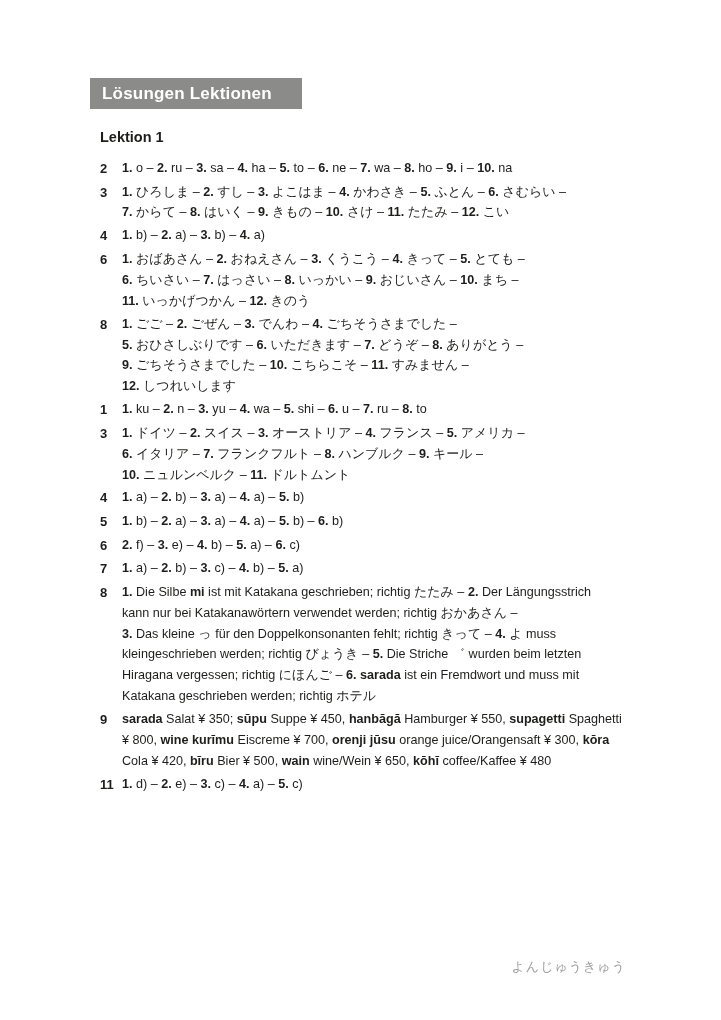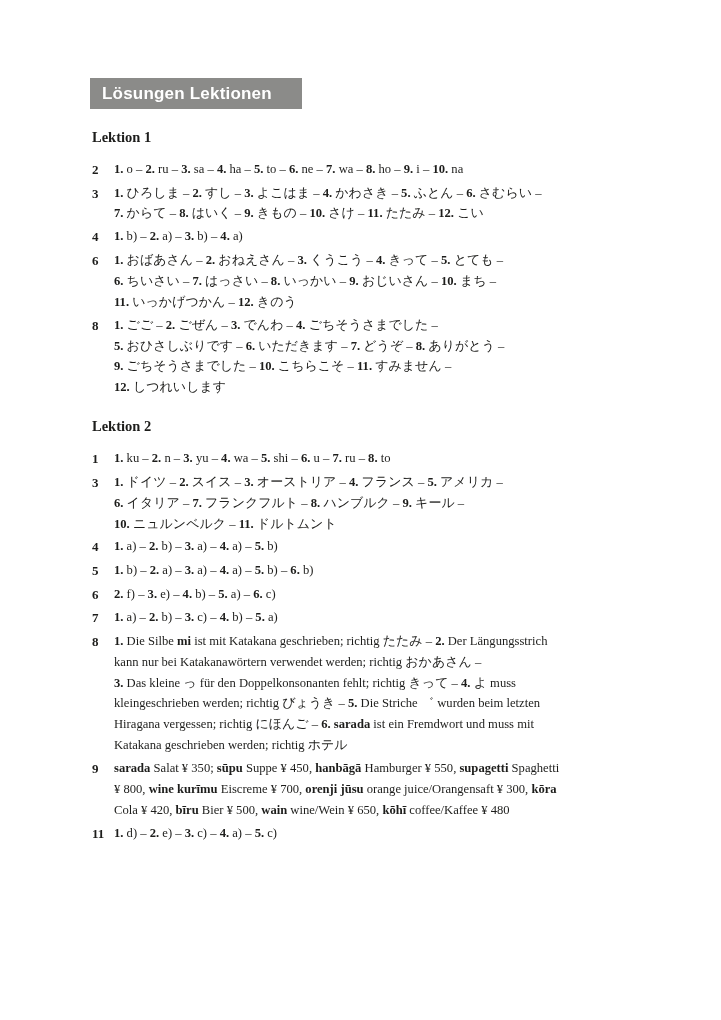--- a/index.html
+++ b/index.html
@@ -12,21 +12,21 @@
     background:#8b8b89;display:flex;align-items:center;box-sizing:border-box;
     padding-left:12px;
   }
   .header-title{color:#ffffff;font-weight:bold;font-size:17px;letter-spacing:.2px;}
   .sidebar-line{position:absolute;left:655px;top:57px;width:1px;height:181px;background:#c6c6c6;}
   .sidebar-text{
     position:absolute;left:591px;top:138px;width:190px;text-align:center;
     transform:rotate(-90deg);transform-origin:center;
     color:#9b9b9b;font-size:15px;letter-spacing:.4px;white-space:nowrap;
   }
-  .content{position:absolute;left:92px;top:129px;width:545px;font-family:Liberation Serif, serif;}
+  .content{position:absolute;left:100px;top:129px;width:545px;}
   .sec-title{font-size:14.5px;font-weight:bold;margin:0 0 13px 0;}
   section + section .sec-title{margin-top:20px;}
   .ex-row{display:grid;grid-template-columns:22px 1fr;margin-bottom:2px;}
   .ex-num{font-weight:bold;font-size:13px;line-height:1.66;}
   .ex-body{font-size:12.6px;line-height:1.66;white-space:pre-wrap;}
   .ex-body .b{font-weight:bold;}
   .ex-body .jp{font-size:13px;line-height:1.5;}
   .footer{
     position:absolute;top:958px;left:0;width:673px;
     display:flex;justify-content:flex-end;align-items:baseline;gap:32px;
@@ -70,21 +70,20 @@
         </div>
         <div class="ex-row">
           <div class="ex-num">8</div>
           <div class="ex-body"><span class="b">1.</span><span> </span><span class="jp">ごご</span><span> – </span><span class="b">2.</span><span> </span><span class="jp">ごぜん</span><span> – </span><span class="b">3.</span><span> </span><span class="jp">でんわ</span><span> – </span><span class="b">4.</span><span> </span><span class="jp">ごちそうさまでした</span><span> –
 </span><span class="b">5.</span><span> </span><span class="jp">おひさしぶりです</span><span> – </span><span class="b">6.</span><span> </span><span class="jp">いただきます</span><span> – </span><span class="b">7.</span><span> </span><span class="jp">どうぞ</span><span> – </span><span class="b">8.</span><span> </span><span class="jp">ありがとう</span><span> –
 </span><span class="b">9.</span><span> </span><span class="jp">ごちそうさまでした</span><span> – </span><span class="b">10.</span><span> </span><span class="jp">こちらこそ</span><span> – </span><span class="b">11.</span><span> </span><span class="jp">すみません</span><span> –
 </span><span class="b">12.</span><span> </span><span class="jp">しつれいします</span></div>
         </div>
       </section>
       <section>
-        <h2 class="sec-title">Lektion 2</h2>
         <div class="ex-row">
           <div class="ex-num">1</div>
           <div class="ex-body"><span class="b">1.</span><span> ku – </span><span class="b">2.</span><span> n – </span><span class="b">3.</span><span> yu – </span><span class="b">4.</span><span> wa – </span><span class="b">5.</span><span> shi – </span><span class="b">6.</span><span> u – </span><span class="b">7.</span><span> ru – </span><span class="b">8.</span><span> to</span></div>
         </div>
         <div class="ex-row">
           <div class="ex-num">3</div>
           <div class="ex-body"><span class="b">1.</span><span> </span><span class="jp">ドイツ</span><span> – </span><span class="b">2.</span><span> </span><span class="jp">スイス</span><span> – </span><span class="b">3.</span><span> </span><span class="jp">オーストリア</span><span> – </span><span class="b">4.</span><span> </span><span class="jp">フランス</span><span> – </span><span class="b">5.</span><span> </span><span class="jp">アメリカ</span><span> –
 </span><span class="b">6.</span><span> </span><span class="jp">イタリア</span><span> – </span><span class="b">7.</span><span> </span><span class="jp">フランクフルト</span><span> – </span><span class="b">8.</span><span> </span><span class="jp">ハンブルク</span><span> – </span><span class="b">9.</span><span> </span><span class="jp">キール</span><span> –
 </span><span class="b">10.</span><span> </span><span class="jp">ニュルンベルク</span><span> – </span><span class="b">11.</span><span> </span><span class="jp">ドルトムント</span></div>
         </div>
@@ -119,14 +118,18 @@
 ¥ 800, </span><span class="b">wine kurīmu</span><span> Eiscreme ¥ 700, </span><span class="b">orenji jūsu</span><span> orange juice/Orangensaft ¥ 300, </span><span class="b">kōra</span><span>
 Cola ¥ 420, </span><span class="b">bīru</span><span> Bier ¥ 500, </span><span class="b">wain</span><span> wine/Wein ¥ 650, </span><span class="b">kōhī</span><span> coffee/Kaffee ¥ 480</span></div>
         </div>
         <div class="ex-row">
           <div class="ex-num">11</div>
           <div class="ex-body"><span class="b">1.</span><span> d) – </span><span class="b">2.</span><span> e) – </span><span class="b">3.</span><span> c) – </span><span class="b">4.</span><span> a) – </span><span class="b">5.</span><span> c)</span></div>
         </div>
       </section>
     </main>
 
+  <div class="footer">
+    <span class="kana">よんじゅうきゅう</span>
+    <span class="pnum">49</span>
+  </div>
 
 </div>
 
 </body></html>

